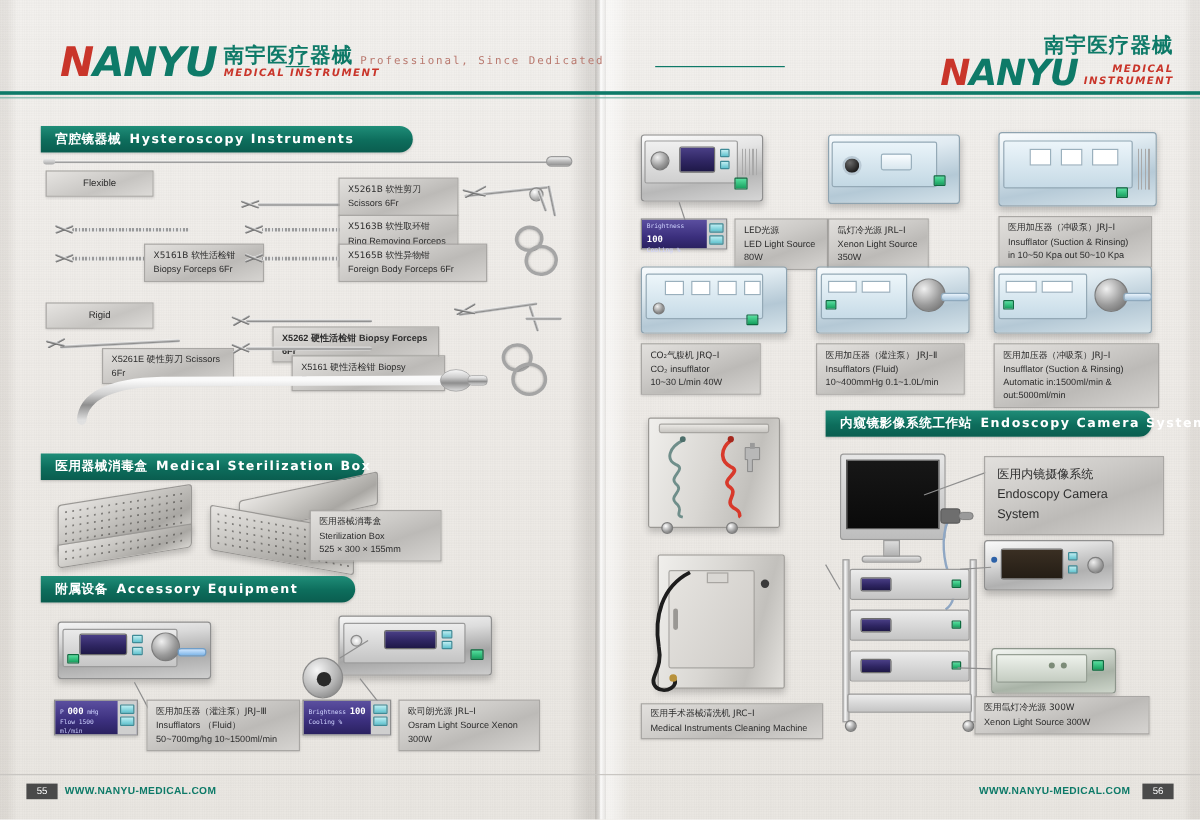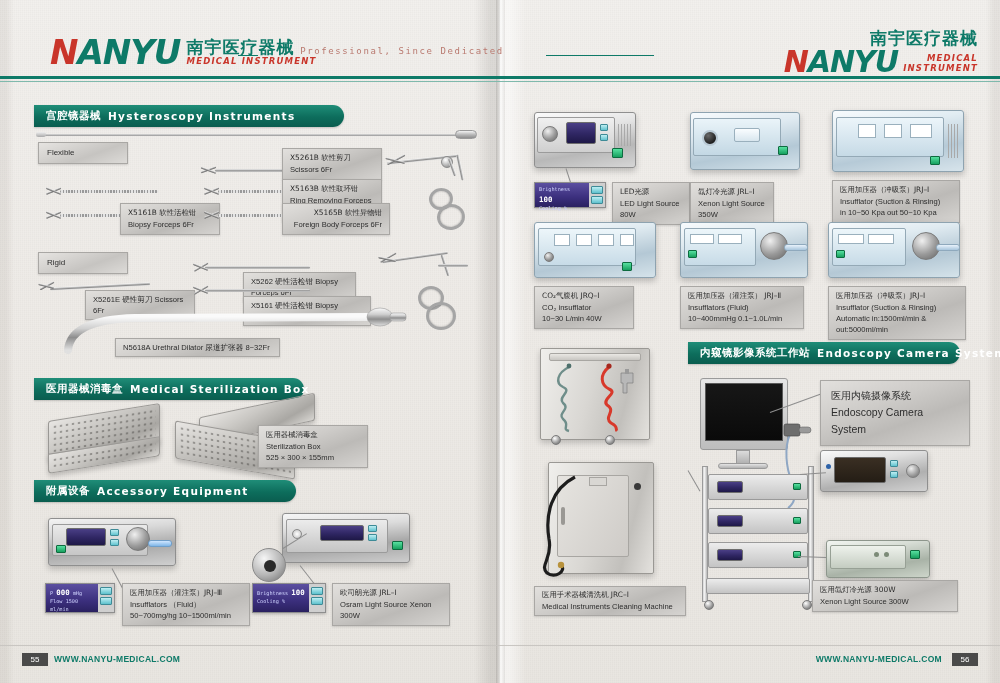--- a/index.html
+++ b/index.html
@@ -65,21 +65,21 @@
   .plate { position:absolute;
            background:linear-gradient(160deg,#e2e0dd 0%,#cdcbc8 38%,#bcbab7 62%,#d6d4d1 100%);
            border:1px solid #a9a7a4; color:#2d2d2d; padding:4px 7px;
            font-family:"Liberation Sans", sans-serif; font-size:7.6px; line-height:1.45;
            box-shadow:0 1px 2px rgba(0,0,0,.14); }
   .plate .cn { font-family:"DejaVu Sans", sans-serif; font-size:7.4px; }
   .plate.one { padding:3px 7px; }
   .plate.big { font-size:10.5px; line-height:1.6; padding:7px 10px; }
   .plate.big .cn { font-size:10px; }
   .plate.tag { background:linear-gradient(160deg,#e6e4e1,#c6c4c1 60%,#dddbd8);
-               font-size:8px; padding:4px 8px; }
+               font-size:8px; padding:4px 8px;text-align:center; }
 
   
   .shaft { position:absolute; height:3px;
            background:linear-gradient(180deg,#f4f4f4 0%,#b9b9b9 35%,#8d8d8d 62%,#dcdcdc 100%);
            border-radius:1.5px; }
   .shaft.thin { height:2px; }
   .shaft.rib  { background:
       repeating-linear-gradient(90deg, #9a9a9a 0 1.4px, #e4e4e4 1.4px 2.8px); }
 
   
@@ -243,21 +243,21 @@
   <div class="tipbar" style="left:45px; top:211px; width:16px; transform:rotate(-22deg);"></div>
   <div class="tipbar" style="left:45px; top:217px; width:16px; transform:rotate(22deg);"></div>
   <div class="plate" style="left:120px; top:203px; width:100px;">
     <div class="cn">X5161B 软性活检钳</div>
     <div>Biopsy Forceps 6Fr</div>
   </div>
 
   <div class="shaft rib" style="left:218px; top:214px; width:102px;"></div>
   <div class="tipbar" style="left:203px; top:211px; width:16px; transform:rotate(-22deg);"></div>
   <div class="tipbar" style="left:203px; top:217px; width:16px; transform:rotate(22deg);"></div>
-  <div class="plate" style="left:282px; top:203px; width:108px;text-align:right;">
+  <div class="plate" style="left:282px; top:203px; width:124px;">
     <div class="cn">X5165B 软性异物钳</div>
     <div>Foreign Body Forceps 6Fr</div>
   </div>
 
   <div style="position:absolute;left:385px;top:140px;width:90px;height:170px;">
     <div class="shaft" style="left:2px; top:18px; width:72px; transform:rotate(-6deg);"></div>
     <div class="tipbar" style="left:0px; top:14px; width:20px; transform:rotate(-28deg);"></div>
     <div class="tipbar" style="left:0px; top:22px; width:20px; transform:rotate(14deg);"></div>
     <div style="position:absolute;left:56px;top:16px;width:12px;height:12px;border-radius:50%;
                 background:radial-gradient(circle at 35% 30%,#fff,#b0b0b0 60%,#7d7d7d);border:1px solid #8a8a8a;"></div>
@@ -280,41 +280,40 @@
   <div class="plate tag" style="left:38px; top:252px; width:90px;">Rigid</div>
 
   <div class="shaft" style="left:50px; top:285px; width:100px; transform:rotate(-3deg);"></div>
   <div class="tipbar" style="left:38px; top:281px; width:16px; transform:rotate(-28deg);"></div>
   <div class="tipbar" style="left:38px; top:287px; width:16px; transform:rotate(14deg);"></div>
   <div class="plate one" style="left:85px; top:290px; width:110px;">X5261E 硬性剪刀 Scissors 6Fr</div>
 
   <div class="shaft" style="left:205px; top:266px; width:105px;"></div>
   <div class="tipbar" style="left:192px; top:262px; width:16px; transform:rotate(-30deg);"></div>
   <div class="tipbar" style="left:192px; top:269px; width:16px; transform:rotate(22deg);"></div>
-  <div class="plate one" style="left:243px; top:272px; width:113px;">X5262 硬性活检钳 Biopsy Forceps 6Fr</div>
+  <div class="plate one" style="left:227px; top:272px; width:139px;font-weight:bold;">X5262 硬性活检钳 Biopsy Forceps 6Fr</div>
 
   <div class="shaft" style="left:205px; top:289px; width:105px;"></div>
   <div class="tipbar" style="left:192px; top:285px; width:16px; transform:rotate(-30deg);"></div>
   <div class="tipbar" style="left:192px; top:292px; width:16px; transform:rotate(22deg);"></div>
   <div class="plate one" style="left:243px; top:296px; width:128px;">X5161 硬性活检钳 Biopsy Forceps 6Fr</div>
 
   <svg style="position:absolute;left:40px;top:300px;width:370px;height:55px;">
     <defs>
       <linearGradient id="dil" x1="0" y1="0" x2="0" y2="1">
         <stop offset="0%" stop-color="#fafafa"></stop>
           <stop offset="35%" stop-color="#cfcfcf"></stop>
         <stop offset="62%" stop-color="#8e8e8e"></stop>
           <stop offset="100%" stop-color="#e0e0e0"></stop>
       </linearGradient>
     </defs>
     <path d="M28,50 C30,28 55,19 95,18 L332,17" stroke="url(#dil)" stroke-width="8" fill="none" stroke-linecap="round"></path>
     <ellipse cx="340" cy="17" rx="13" ry="9" fill="url(#dil)" stroke="#9a9a9a" stroke-width="0.6"></ellipse>
     <rect x="350" y="13" width="16" height="8" rx="3" fill="url(#dil)" stroke="#9a9a9a" stroke-width="0.6"></rect>
   </svg>
-  <div class="plate one" style="left:115px; top:338px; width:165px;">N5618A Urethral Dilator 尿道扩张器 8~32Fr</div>
 
   <div class="ribbon" style="left:34px; top:378px; width:270px;">
     <span class="cn">医用器械消毒盒</span>
     <span class="en">Medical Sterilization Box</span>
   </div>
 
   <div style="position:absolute;left:48px;top:412px;width:112px;height:55px;transform:skewY(-9deg);">
     <div class="tray" style="left:0;top:0;width:112px;height:40px;">
         <div class="perf"></div>
       </div>

